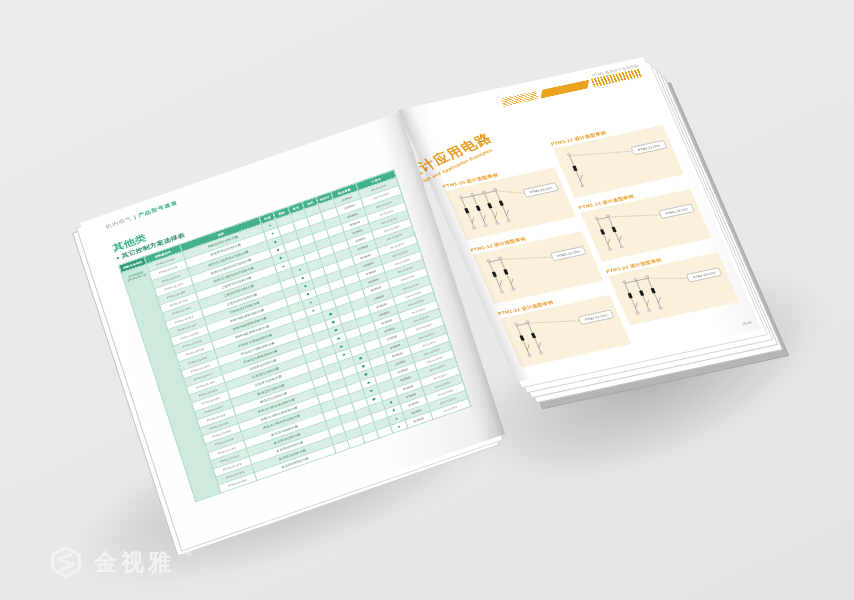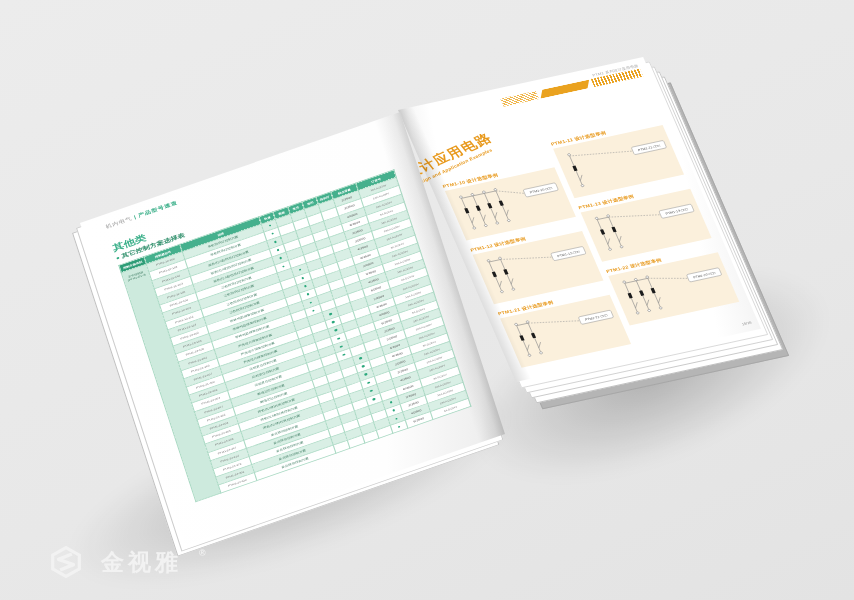--- a/index.html
+++ b/index.html
@@ -74,21 +74,21 @@
   .cbox svg{display:block;width:100%;height:100%;}
   .pageno{position:absolute;right:8px;bottom:10px;font-size:5px;color:#8f8f8f;}
 
   
   .page-left::after{content:"";position:absolute;right:0;top:0;bottom:0;width:26px;pointer-events:none;
     background:linear-gradient(90deg,rgba(0,0,0,0) 0%,rgba(0,0,0,.07) 70%,rgba(0,0,0,.16) 100%);}
   .page-right::after{content:"";position:absolute;left:0;top:0;bottom:0;width:20px;pointer-events:none;
     background:linear-gradient(90deg,rgba(0,0,0,.13) 0%,rgba(0,0,0,0) 100%);}
 
   
-  .wm{position:absolute;left:50px;top:546px;display:flex;align-items:center;gap:19px;z-index:6;color:#f2f2f2;}
+  .wm{position:absolute;left:50px;top:546px;display:flex;align-items:center;gap:12px;z-index:6;color:#f2f2f2;}
   .wm .name{font-size:23px;font-weight:bold;letter-spacing:4px;}
   .wm .reg{font-size:9px;vertical-align:super;position:relative;top:-9px;left:-2px;font-weight:bold;}
 </style>
 </head>
 <body>
 
 <div class="canvas">
 
   <div class="shadow-a"></div>
   <div class="shadow-b"></div>

